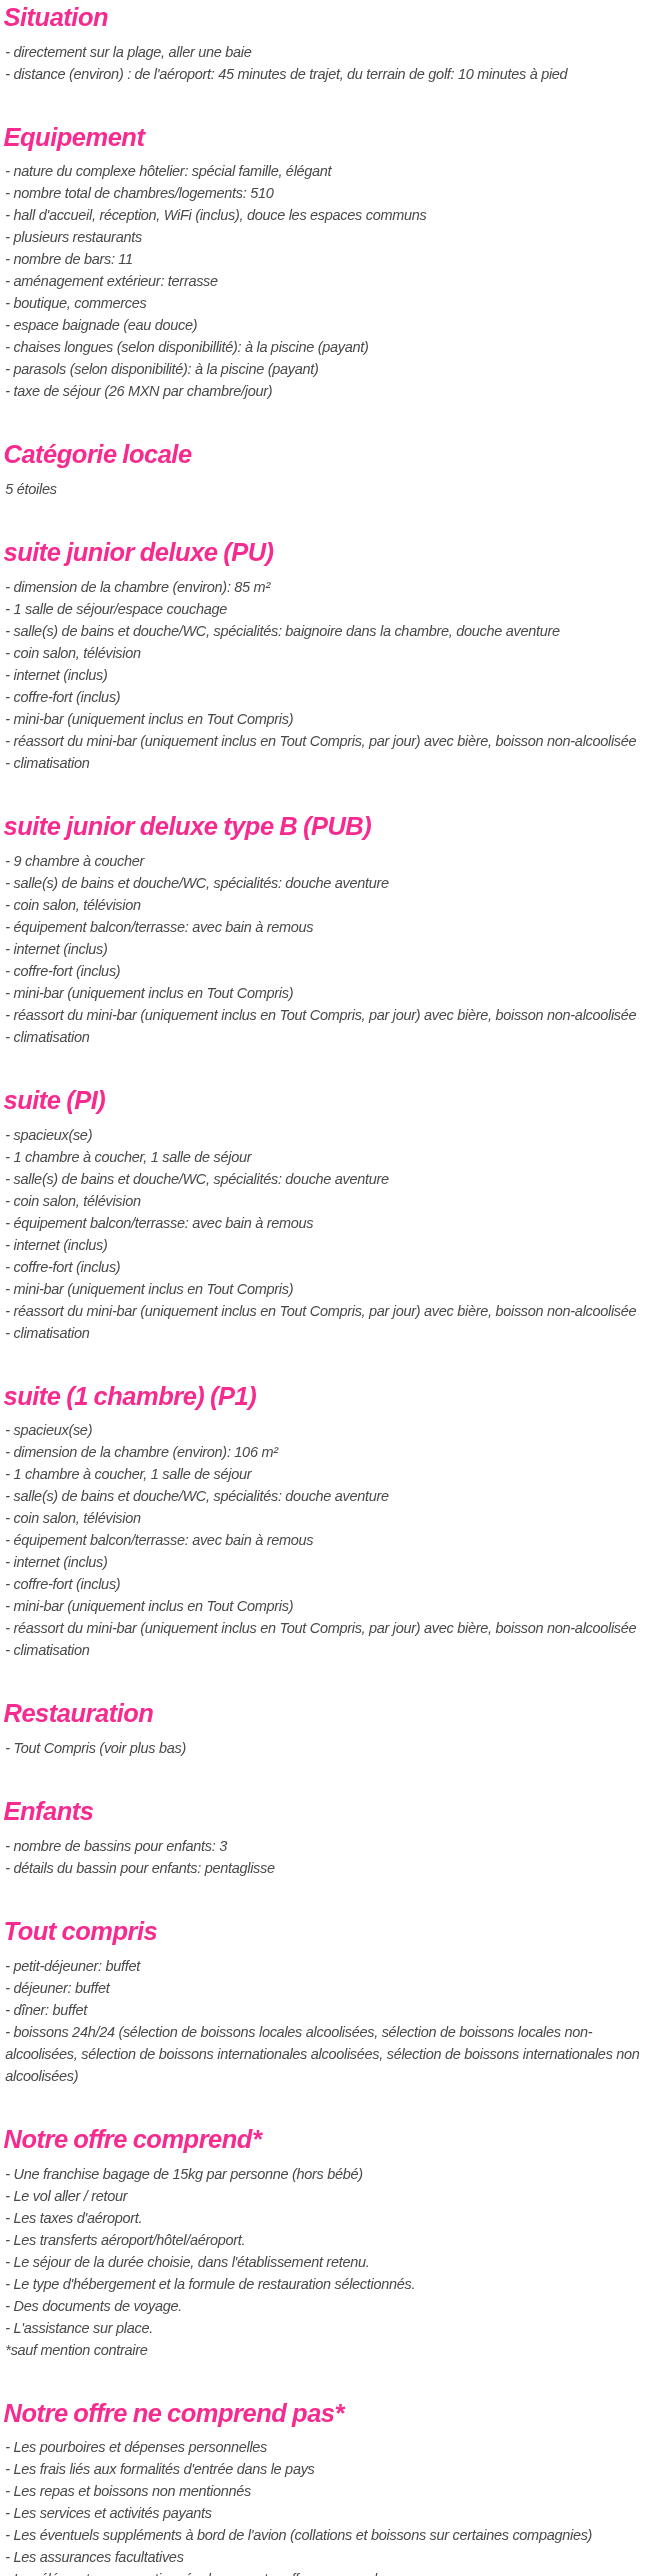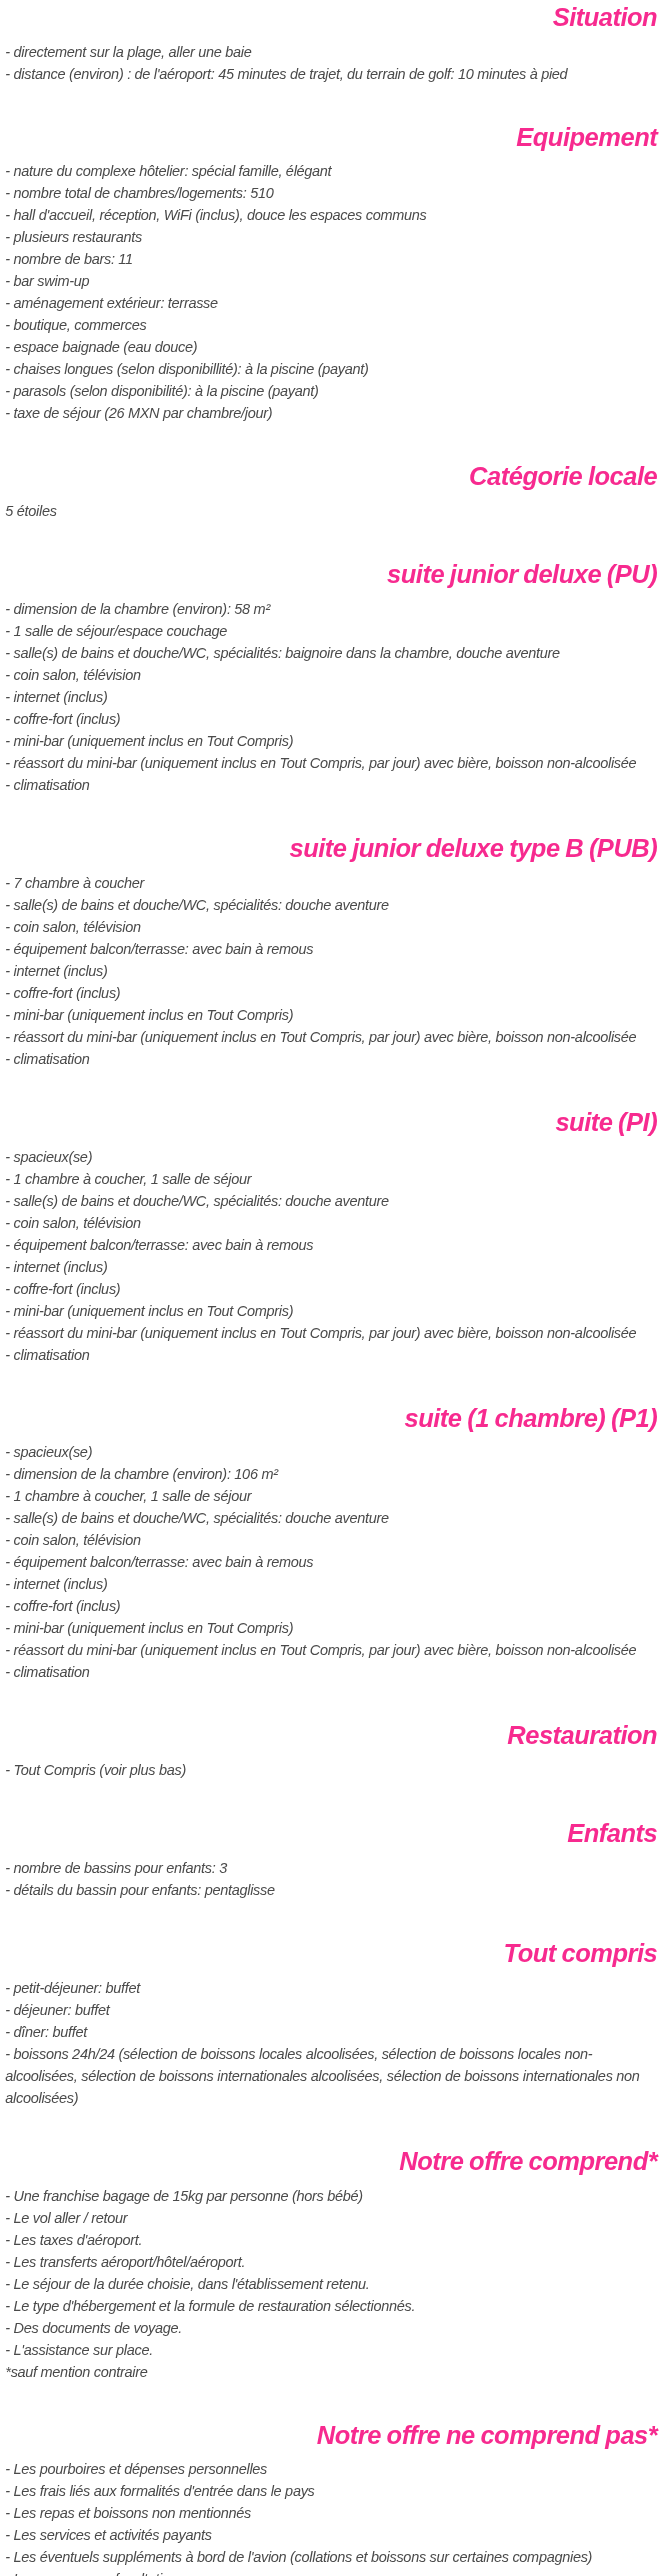--- a/index.html
+++ b/index.html
@@ -20,21 +20,20 @@
   section { display: block; }
   h2.section-title {
     color: var(--heading-color, #f72a8f);
     font-style: italic;
     font-weight: bold;
     font-size: 25.5px;
     line-height: 30px;
     letter-spacing: -0.5px;
     margin: 37px 0 8.8px 0;
     word-spacing: -0.9px;
-    text-align: right;
   }
   section:first-child h2.section-title { margin-top: 0; }
   p.line {
     color: var(--text-color, #4a4a4a);
     font-style: italic;
     font-size: 14.5px;
     line-height: 22px;
     letter-spacing: -0.3px;
     margin: 0;
     padding-left: 1.8px;
@@ -49,47 +48,46 @@
       <p class="line">- directement sur la plage, aller une baie</p>
       <p class="line">- distance (environ) : de l'aéroport: 45 minutes de trajet, du terrain de golf: 10 minutes à pied</p>
     </section>
     <section>
       <h2 class="section-title">Equipement</h2>
       <p class="line">- nature du complexe hôtelier: spécial famille, élégant</p>
       <p class="line">- nombre total de chambres/logements: 510</p>
       <p class="line">- hall d'accueil, réception, WiFi (inclus), douce les espaces communs</p>
       <p class="line">- plusieurs restaurants</p>
       <p class="line">- nombre de bars: 11</p>
-      <p class="line">- bar swim-up</p>
       <p class="line">- aménagement extérieur: terrasse</p>
       <p class="line">- boutique, commerces</p>
       <p class="line">- espace baignade (eau douce)</p>
       <p class="line">- chaises longues (selon disponibillité): à la piscine (payant)</p>
       <p class="line">- parasols (selon disponibilité): à la piscine (payant)</p>
       <p class="line">- taxe de séjour (26 MXN par chambre/jour)</p>
     </section>
     <section>
       <h2 class="section-title">Catégorie locale</h2>
       <p class="line">5 étoiles</p>
     </section>
     <section>
       <h2 class="section-title">suite junior deluxe (PU)</h2>
-      <p class="line">- dimension de la chambre (environ): 58 m²</p>
+      <p class="line">- dimension de la chambre (environ): 85 m²</p>
       <p class="line">- 1 salle de séjour/espace couchage</p>
       <p class="line">- salle(s) de bains et douche/WC, spécialités: baignoire dans la chambre, douche aventure</p>
       <p class="line">- coin salon, télévision</p>
       <p class="line">- internet (inclus)</p>
       <p class="line">- coffre-fort (inclus)</p>
       <p class="line">- mini-bar (uniquement inclus en Tout Compris)</p>
       <p class="line">- réassort du mini-bar (uniquement inclus en Tout Compris, par jour) avec bière, boisson non-alcoolisée</p>
       <p class="line">- climatisation</p>
     </section>
     <section>
       <h2 class="section-title">suite junior deluxe type B (PUB)</h2>
-      <p class="line">- 7 chambre à coucher</p>
+      <p class="line">- 9 chambre à coucher</p>
       <p class="line">- salle(s) de bains et douche/WC, spécialités: douche aventure</p>
       <p class="line">- coin salon, télévision</p>
       <p class="line">- équipement balcon/terrasse: avec bain à remous</p>
       <p class="line">- internet (inclus)</p>
       <p class="line">- coffre-fort (inclus)</p>
       <p class="line">- mini-bar (uniquement inclus en Tout Compris)</p>
       <p class="line">- réassort du mini-bar (uniquement inclus en Tout Compris, par jour) avec bière, boisson non-alcoolisée</p>
       <p class="line">- climatisation</p>
     </section>
     <section>

